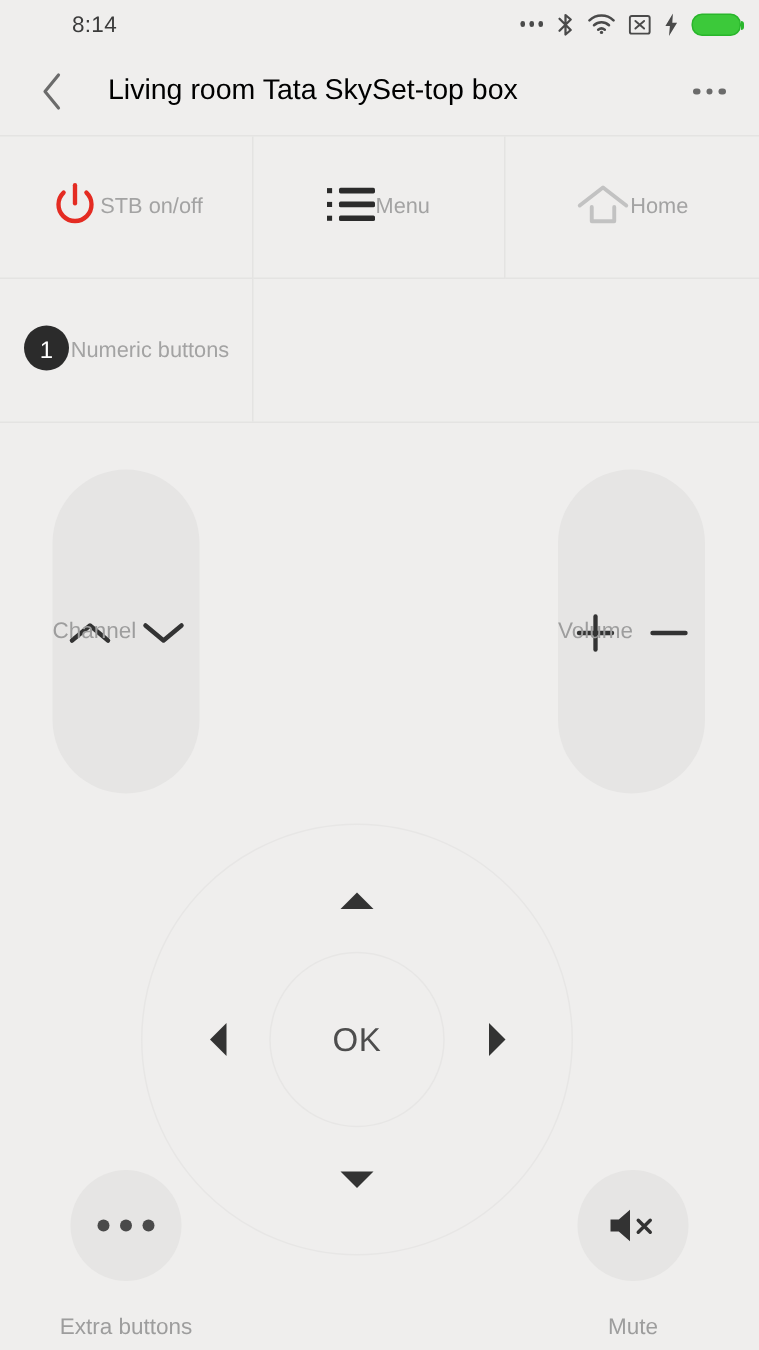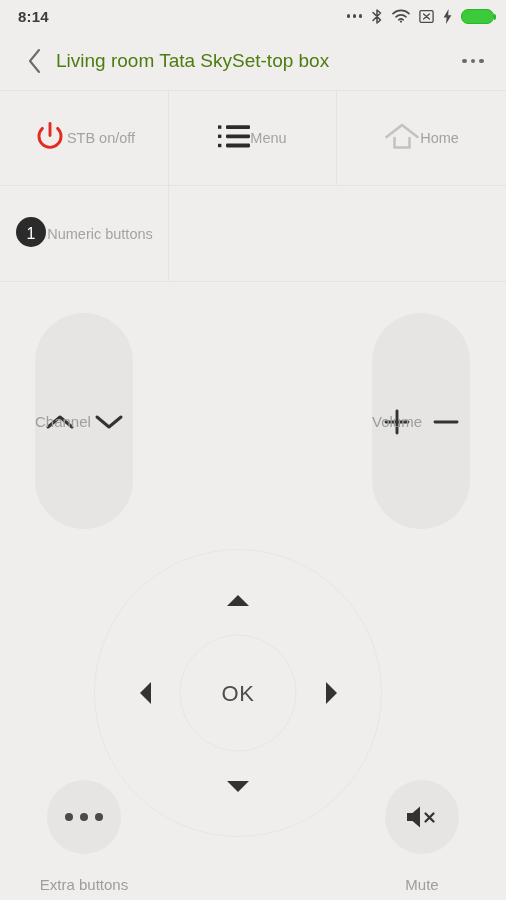--- a/index.html
+++ b/index.html
@@ -21,23 +21,24 @@
   .statusbar {
     height: 32px;
     display: flex;
     align-items: center;
     justify-content: space-between;
     padding: 0 12px 0 18px;
     background: #efeeed;
   }
   .status-time {
     font-size: 15px;
-    font-weight: bold;
+    font-weight: normal;
     color: #3b3b3b;
     letter-spacing: 0.2px;
+    margin-left: 30px;
   }
   .status-icons {
     display: flex;
     align-items: center;
     gap: 9px;
   }
   .status-icons .si {
     display: flex;
     align-items: center;
     justify-content: center;
@@ -77,22 +78,22 @@
     background: #efeeed;
   }
   .back-btn {
     width: 34px; height: 34px;
     display: flex; align-items: center; justify-content: center;
     cursor: pointer;
     flex: 0 0 auto;
   }
   .title-text {
     font-size: 19px;
-    color: #4d7c0f;
-    margin-left: 4px;
+    color: #000000;
+    margin-left: 20px;
     flex: 1 1 auto;
     white-space: nowrap;
     overflow: hidden;
   }
   .more-btn {
     width: 34px; height: 34px;
     display: flex; align-items: center; justify-content: center;
     cursor: pointer;
     flex: 0 0 auto;
   }

